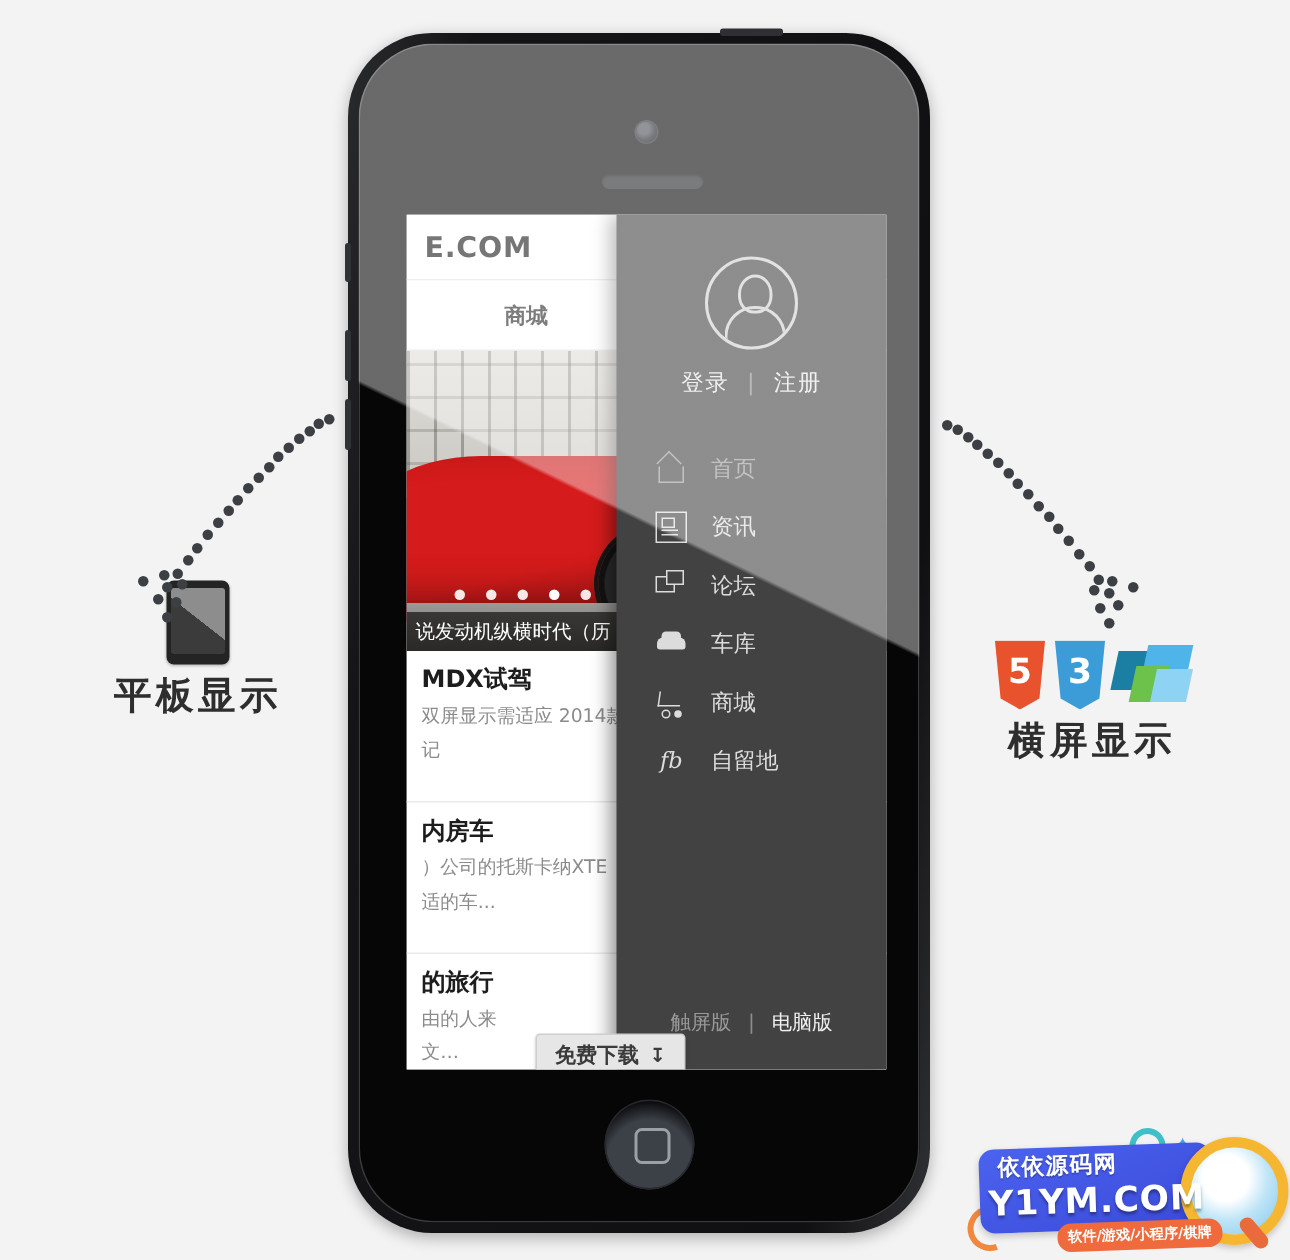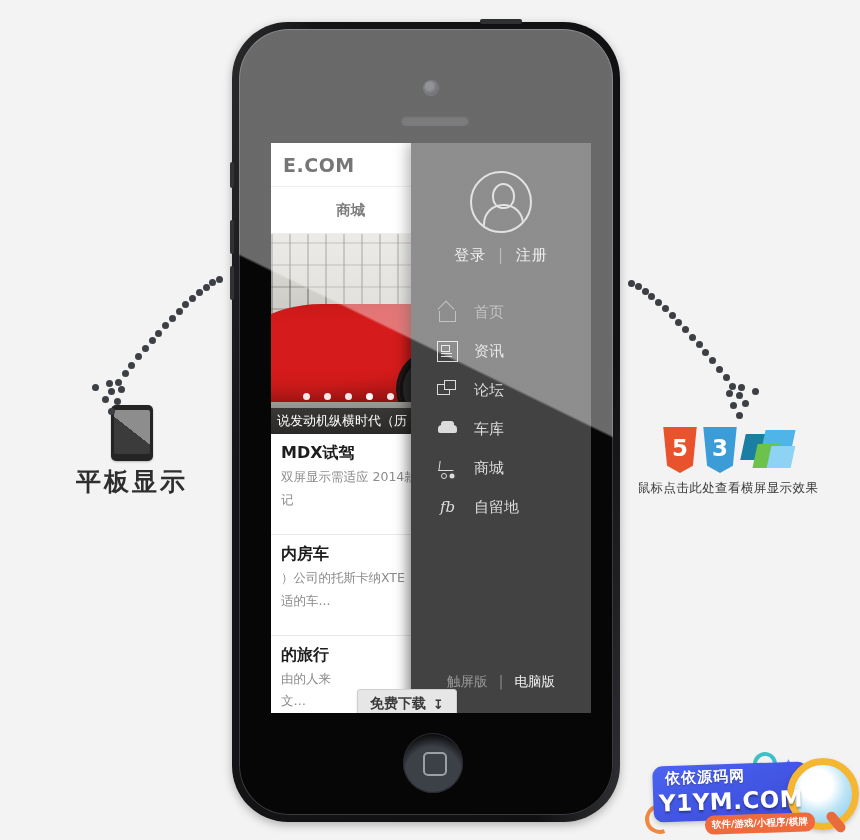--- a/index.html
+++ b/index.html
@@ -10,21 +10,21 @@
     font-family: "DejaVu Sans", "Liberation Sans", sans-serif;
   }
   #stage {
     position: relative;
     width: 860px; height: 840px;
     background: #f3f3f3;
   }
 
   
   .callout { position: absolute; text-align: center; width: 260px; }
-  .callout-left  { left: 2px;  top: 405px; }
+  .callout-left  { left: 2px;  top: 387px; }
   .callout-right { left: 598px; top: 415px; }
   .callout-title {
     font-size: 25px; font-weight: bold; color: #2e2e2e;
     letter-spacing: 3px; margin-top: 6px; line-height: 1.2;
   }
   .callout-sub {
     font-size: 12.5px; color: #3a3a3a; margin-top: 7px; letter-spacing: .4px;
   }
 
   
@@ -365,21 +365,21 @@
       <div class="shield shield-css3">
         <span class="glyph">3</span>
       </div>
       <div class="resp">
         <span class="r1"></span>
           <span class="r2"></span>
           <span class="r3"></span>
           <span class="r4"></span>
       </div>
     </div>
-    <div class="callout-sub">鼠标点击此处查看横屏显示效果</div>
+    <div class="callout-title">横屏显示</div>
   </div>
 
   <div class="arrow arrow-left" id="arrowL">
       <span class="dot" style="left: 120px; top: 8px;"></span>
       <span class="dot" style="left: 113.25px; top: 11.2207px;"></span>
       <span class="dot" style="left: 106.5px; top: 15.821px;"></span>
       <span class="dot" style="left: 99.75px; top: 21.1419px;"></span>
       <span class="dot" style="left: 93px; top: 26.9925px;"></span>
       <span class="dot" style="left: 86.25px; top: 33.2712px;"></span>
       <span class="dot" style="left: 79.5px; top: 39.9138px;"></span>

